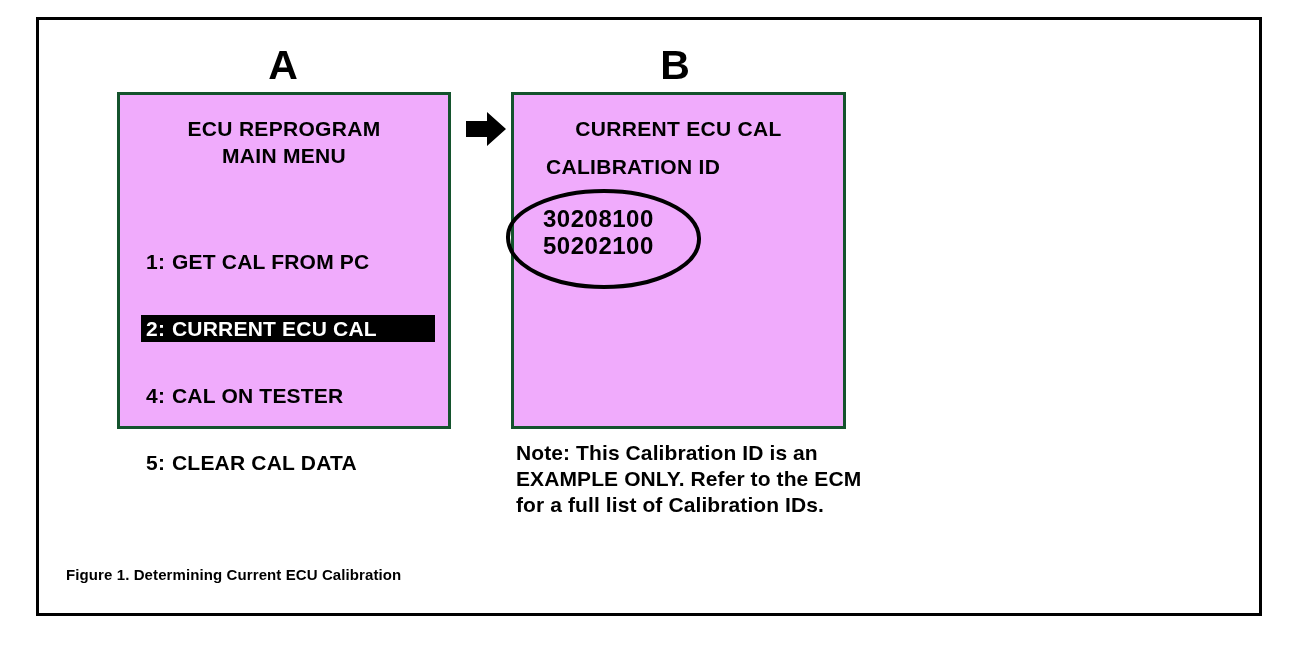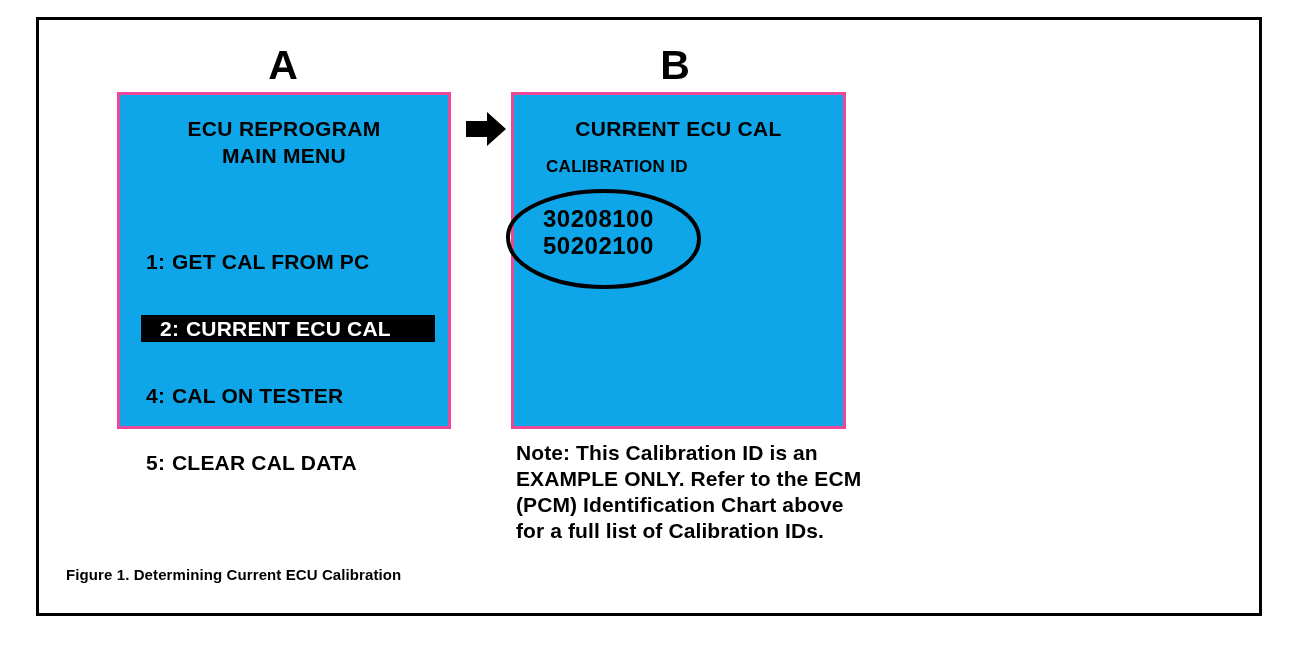--- a/index.html
+++ b/index.html
@@ -36,23 +36,23 @@
     letter-spacing: 0px;
     text-align: center;
     width: 60px;
   }
   #panel-a-letter { left: 253px; top: 45px; }
   #panel-b-letter { left: 645px; top: 45px; }
 
   
   .screen-panel {
     position: absolute;
-    border: 3px solid #ec4899;
+    border: 3px solid #14532d;
     box-sizing: border-box;
-    background: #0ea5e9;
+    background: #f0abfc;
   }
   #panel-a { left: 117px; top: 92px; width: 334px; height: 337px; }
   #panel-b { left: 511px; top: 92px; width: 335px; height: 337px; }
 
   
   #menu-title {
     position: absolute;
     left: 0;
     top: 20px;
     width: 100%;
@@ -76,21 +76,21 @@
     font-weight: bold;
     letter-spacing: 0.2px;
     white-space: nowrap;
     margin-top: 40px;
   }
   .menu-row.selected {
     background: #000000;
     color: #ffffff;
     margin-left: 21px;
     margin-right: 13px;
-    padding-left: 14px;
+    padding-left: 0px;
   }
   .menu-num {
     display: inline-block;
     width: 26px;
     text-align: left;
     margin-left: 26px;
   }
   .menu-row.selected .menu-num { margin-left: 5px; }
   .menu-label { display: inline-block; }
 
@@ -112,21 +112,21 @@
     text-align: center;
     font-size: 21px;
     font-weight: bold;
     letter-spacing: 0.3px;
     line-height: 27px;
   }
   #cal-subheading {
     position: absolute;
     left: 32px;
     top: 58px;
-    font-size: 17px;
+    font-size: 21px;
     font-weight: bold;
     letter-spacing: 0.3px;
     line-height: 27px;
   }
   #cal-id-values {
     position: absolute;
     left: 29px;
     top: 110px;
     font-size: 24px;
     font-weight: bold;
@@ -227,17 +227,16 @@
              C 148 3, 193 22, 194 50
              C 195 79, 149 99, 99 99
              C 49 99, 4 79, 3 50
              C 2 22, 50 3, 99 3 Z" fill="none" stroke="#000000" stroke-width="4" stroke-linejoin="round"></path>
   </svg>
 </div>
 
 <div id="figure-note">
   <div>Note: This Calibration ID is an</div>
   <div>EXAMPLE ONLY. Refer to the ECM</div>
-  <div>(PCM) Identification Chart above</div>
   <div>for a full list of Calibration IDs.</div>
 </div>
 
 <div id="figure-caption">Figure 1. Determining Current ECU Calibration</div>
 
 </body></html>

